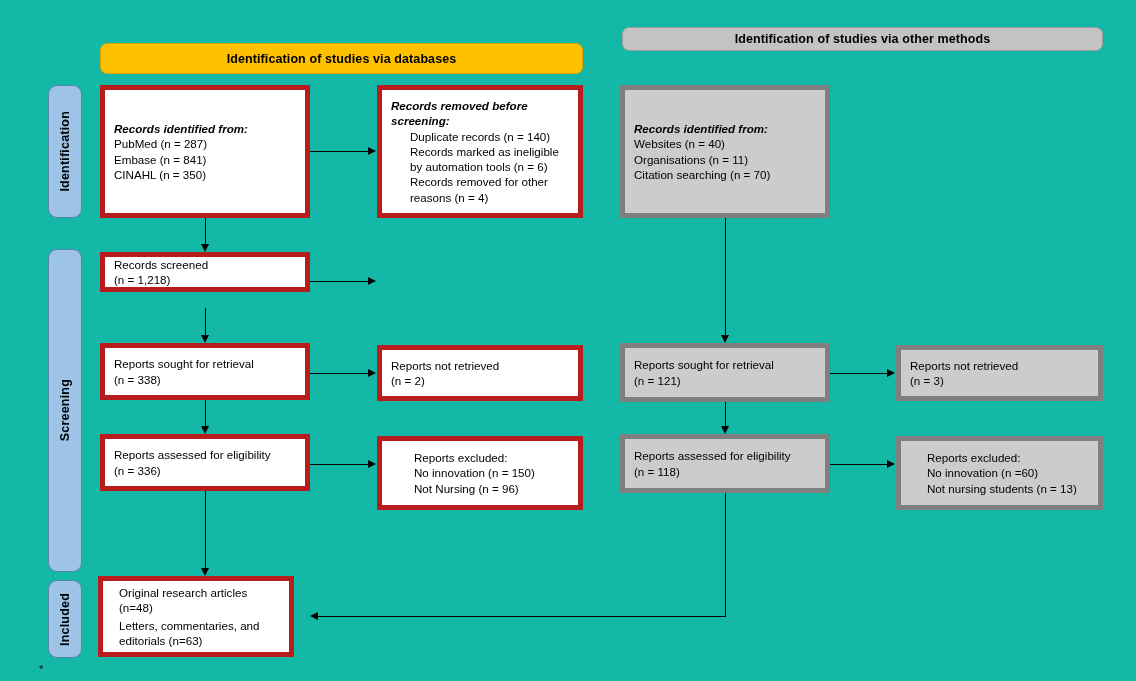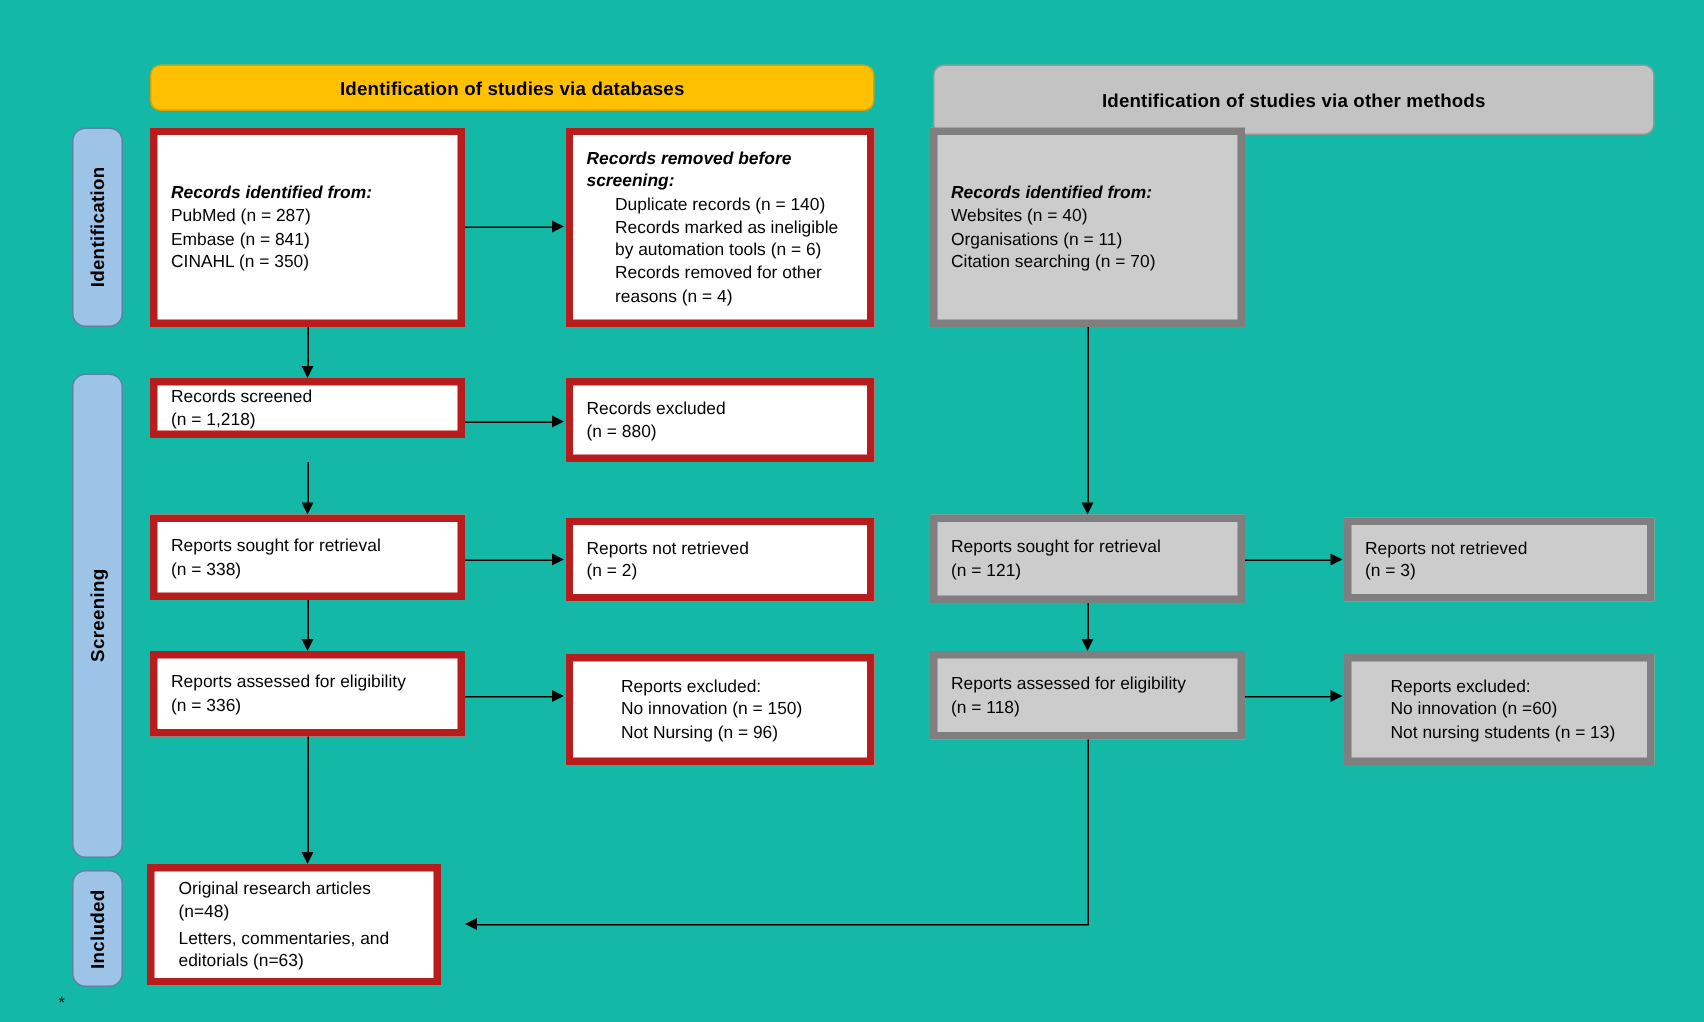--- a/index.html
+++ b/index.html
@@ -136,21 +136,21 @@
 </style>
 </head>
 <body>
 
 <div id="diagram">
 
   <div class="stage-header yellow" style="left:100px; top:43px; width:483px; height:31px;">
     <span>Identification of studies via databases</span>
   </div>
 
-  <div class="stage-header grey" style="left:622px; top:43px; width:481px; height:47px;">
+  <div class="stage-header grey" style="left:622px; top:27px; width:481px; height:24px;">
     <span>Identification of studies via other methods</span>
   </div>
 
   <div class="phase-tab" style="left:48px; top:85px; width:34px; height:133px;">
     <span>Identification</span>
   </div>
 
   <div class="phase-tab" style="left:48px; top:249px; width:34px; height:323px;">
     <span>Screening</span>
   </div>
@@ -174,24 +174,20 @@
     <div class="line indent">by automation tools (n = 6)</div>
     <div class="line indent">Records removed for other</div>
     <div class="line indent">reasons (n = 4)</div>
   </div>
 
   <div class="node" style="left:100px; top:252px; width:210px; height:40px;">
     <div class="line">Records screened</div>
     <div class="line">(n = 1,218)</div>
   </div>
 
-  <div class="node" style="left:377px; top:252px; width:206px; height:56px;">
-    <div class="line">Records excluded</div>
-    <div class="line">(n = 880)</div>
-  </div>
 
   <div class="node" style="left:100px; top:343px; width:210px; height:57px;">
     <div class="line">Reports sought for retrieval</div>
     <div class="line">(n = 338)</div>
   </div>
 
   <div class="node" style="left:377px; top:345px; width:206px; height:56px;">
     <div class="line">Reports not retrieved</div>
     <div class="line">(n = 2)</div>
   </div>

